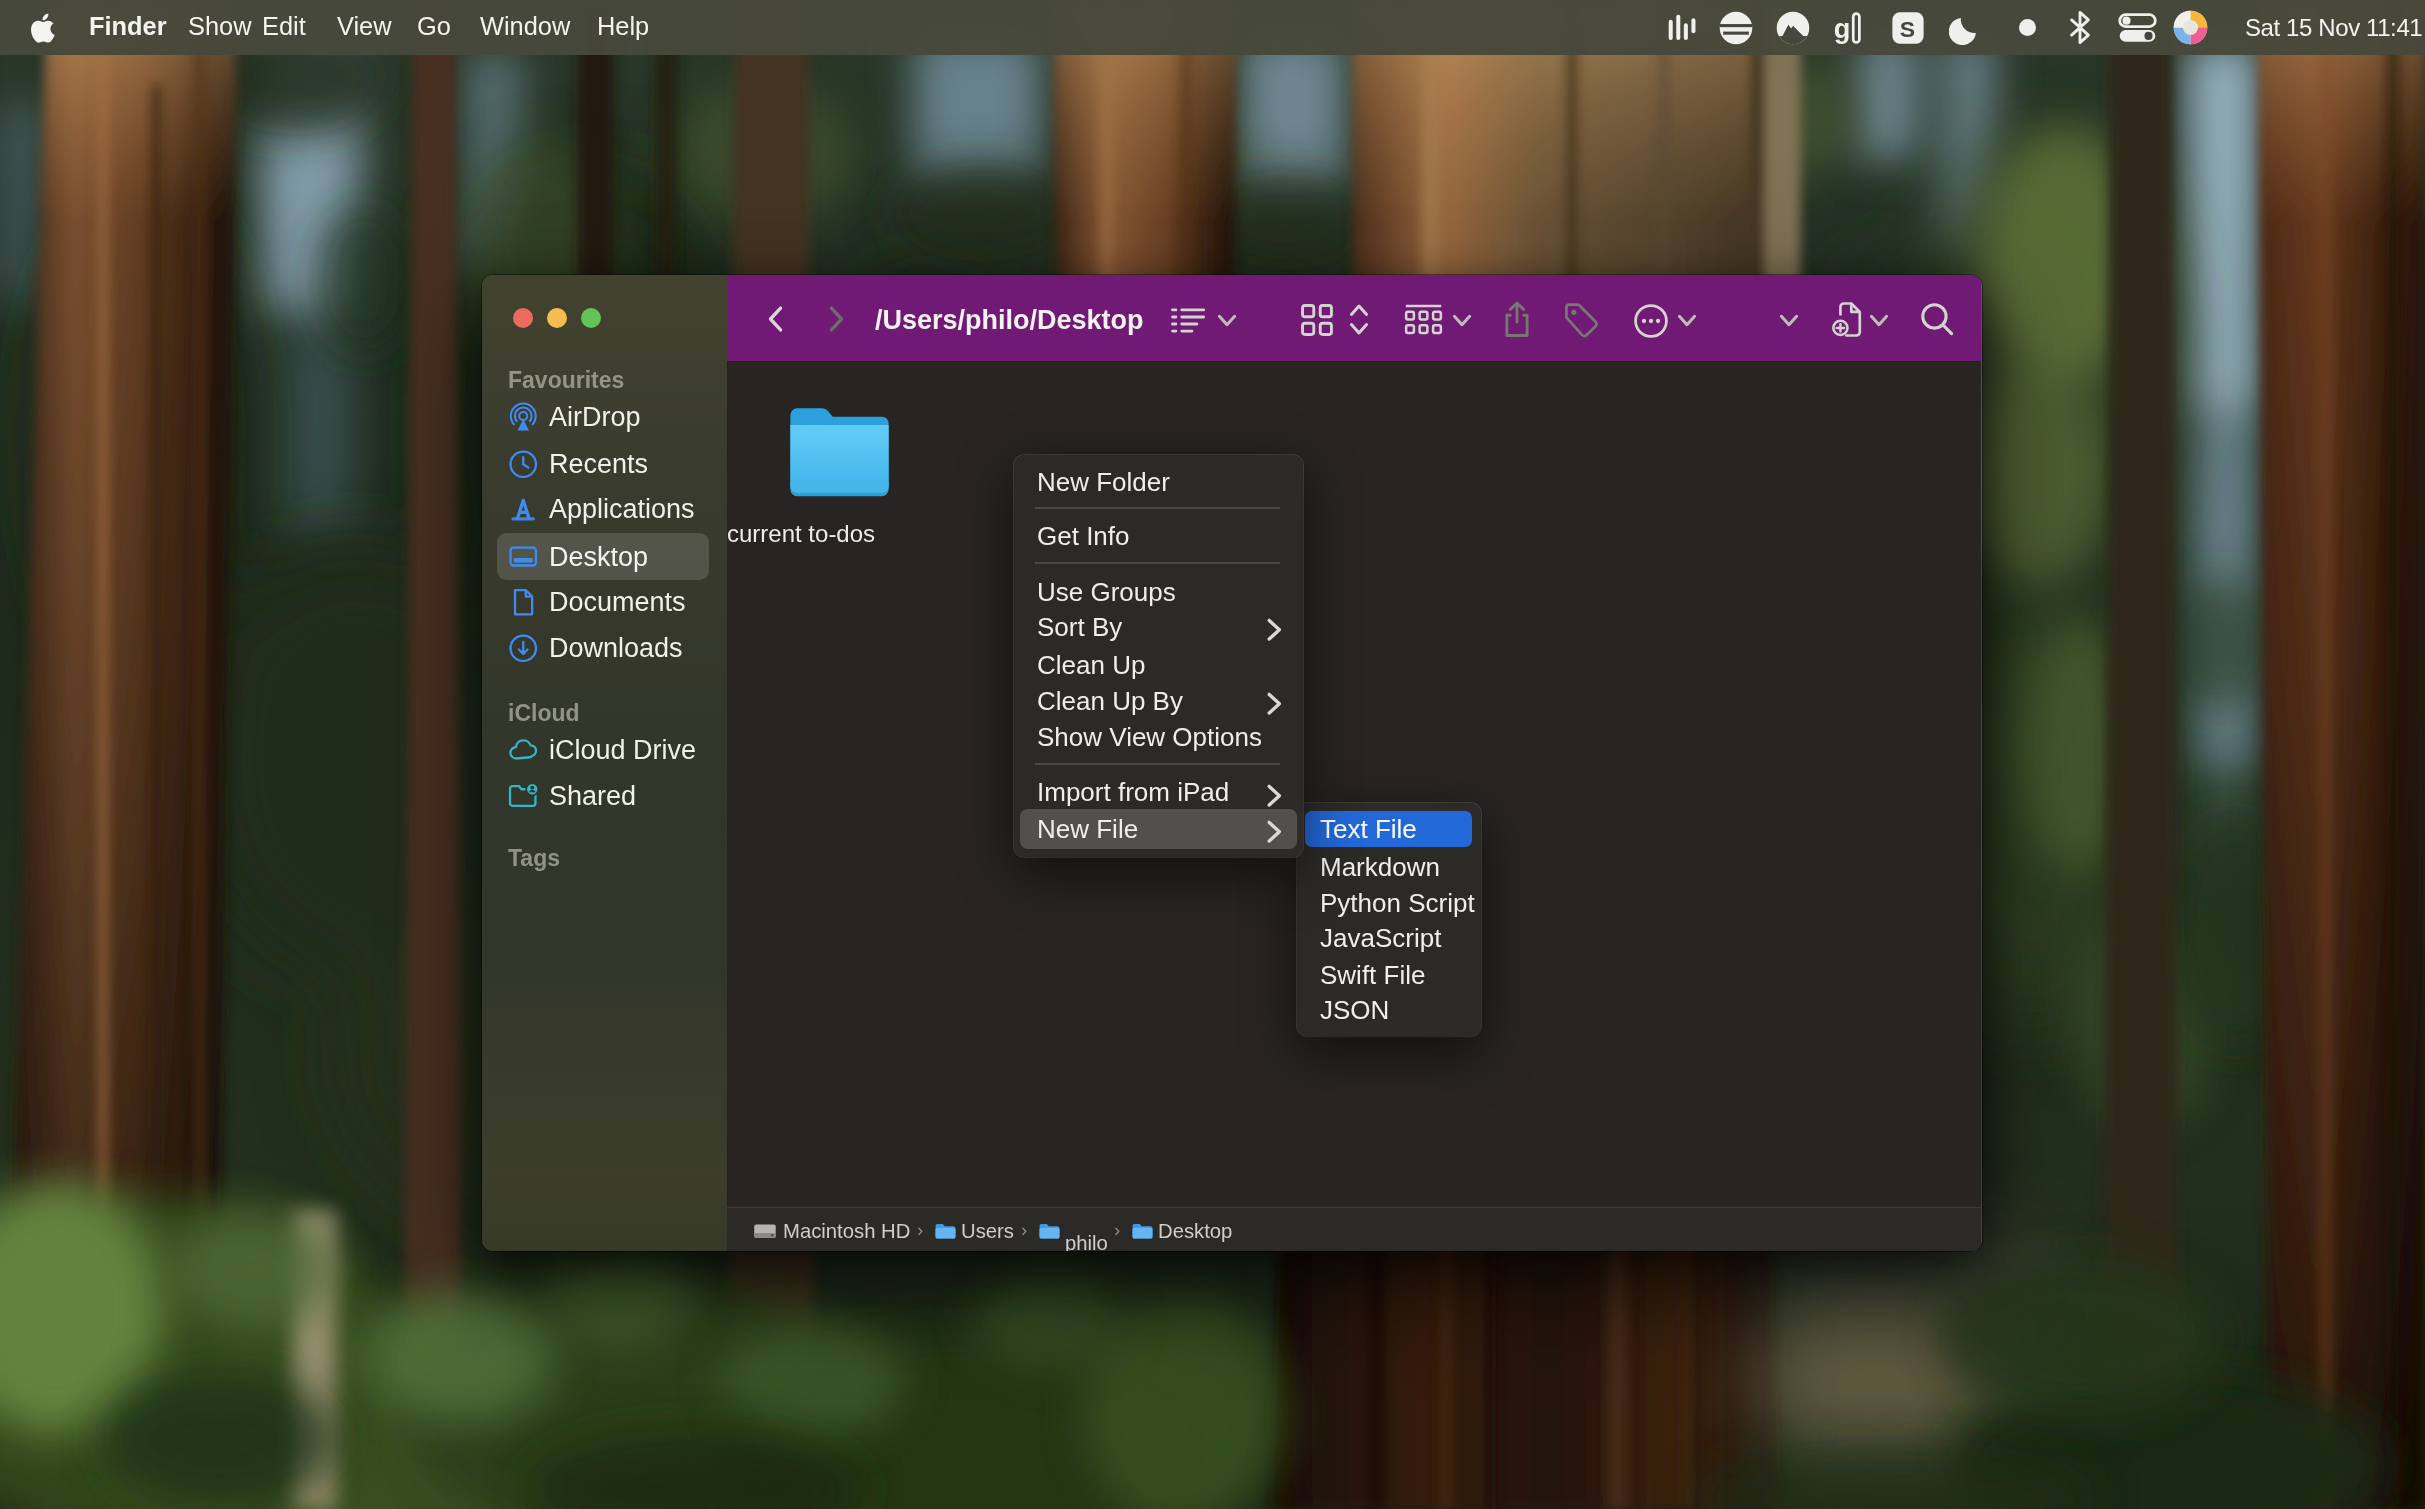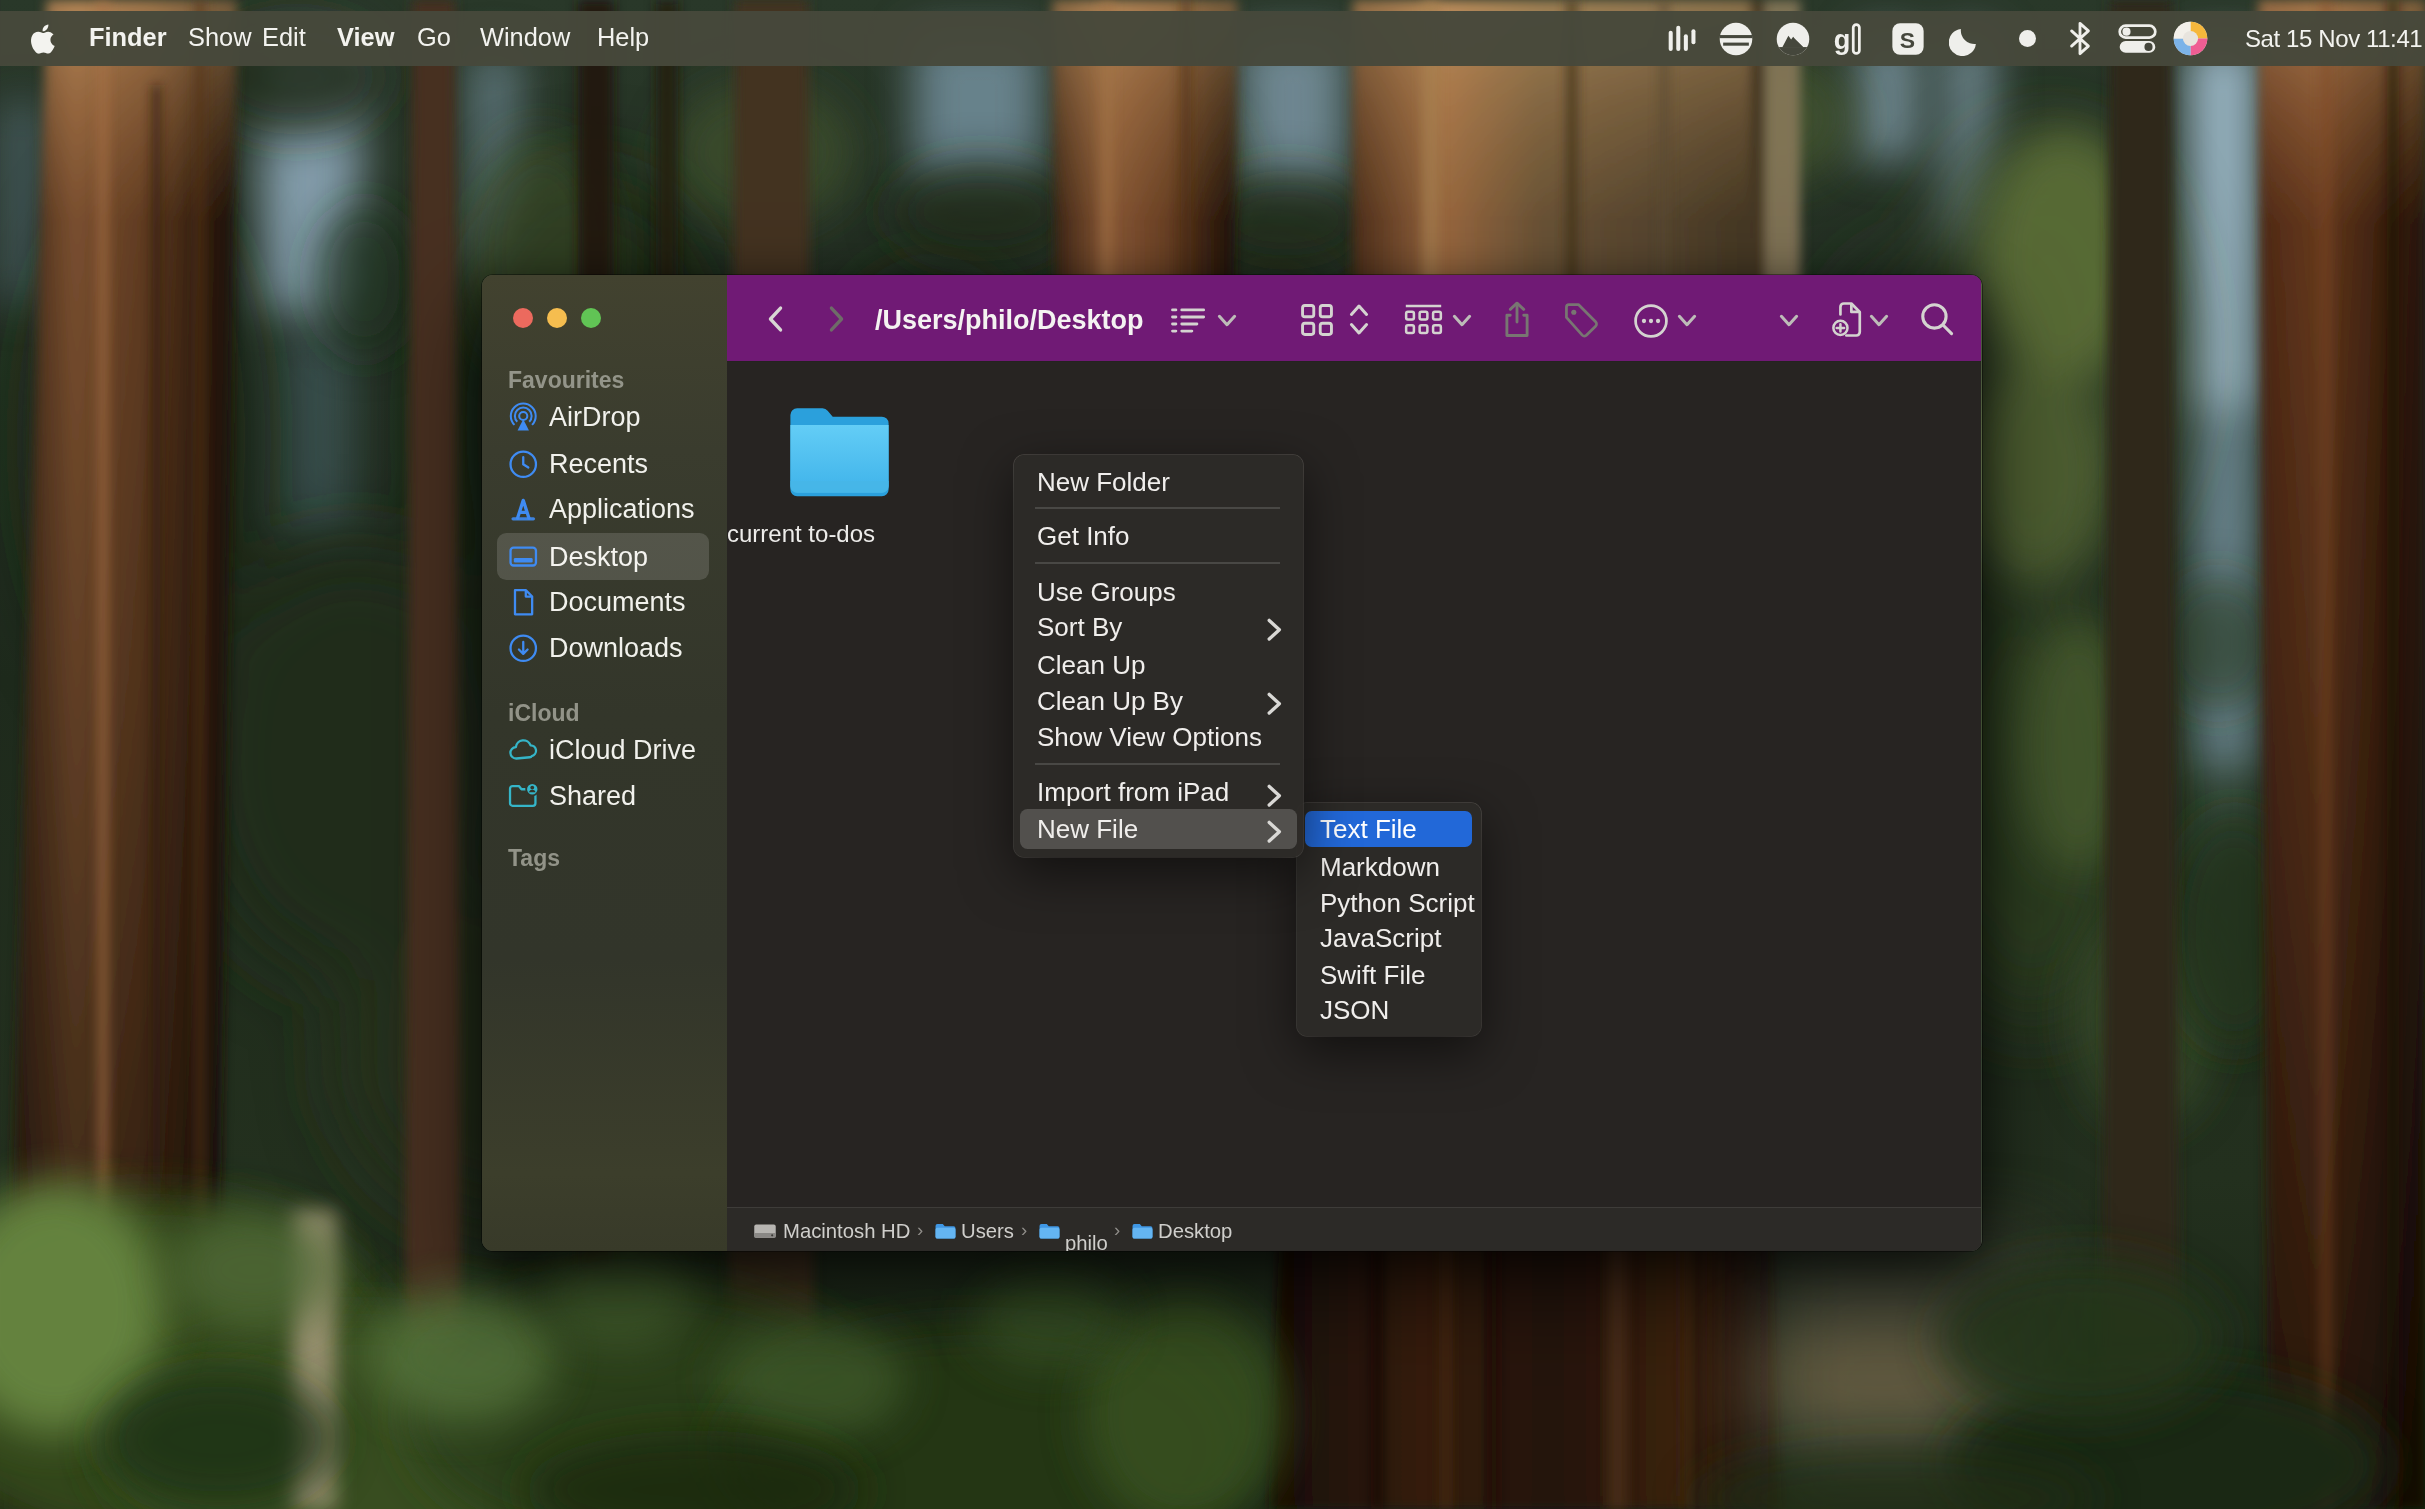--- a/index.html
+++ b/index.html
@@ -187,29 +187,29 @@
       <ellipse cx="960" cy="1630" rx="110" ry="70" fill="#45602f" filter="url(#b25)" opacity="0.75"></ellipse>
       <ellipse cx="1240" cy="1560" rx="90" ry="55" fill="#415c2c" filter="url(#b25)" opacity="0.7"></ellipse>
       <ellipse cx="260" cy="1700" rx="140" ry="80" fill="#1f3012" filter="url(#b25)" opacity="0.8"></ellipse>
       <ellipse cx="820" cy="1760" rx="200" ry="70" fill="#1c2c10" filter="url(#b25)" opacity="0.8"></ellipse>
       <ellipse cx="2240" cy="1770" rx="240" ry="60" fill="#222f15" filter="url(#b25)" opacity="0.7"></ellipse>
     </g>
     <rect x="0" y="0" width="2866" height="1784" fill="#060a04" opacity="0.05"></rect>
   </svg>
   </div>
 
-  <div class="abs" id="menubar" style="top:11px;left:0;width:2426px;height:55px;background:rgba(70,72,59,0.97);color:#f3f3ef;font-size:25.4px;">
+  <div class="abs" id="menubar" style="top:0;left:0;width:2426px;height:55px;background:rgba(70,72,59,0.97);color:#f3f3ef;font-size:25.4px;">
 
     <svg class="abs" style="left:26px;top:11px;" width="30.5" height="34" viewBox="0 0 17 20">
       <path fill="#f3f3ef" d="M13.9 10.6c0-2.1 1.7-3.1 1.8-3.2-1-1.4-2.5-1.6-3-1.7-1.3-.1-2.5.8-3.2.8-.7 0-1.7-.8-2.8-.7-1.4 0-2.8.8-3.5 2.1-1.5 2.6-.4 6.5 1.1 8.6.7 1 1.6 2.2 2.7 2.1 1.1 0 1.5-.7 2.8-.7 1.3 0 1.7.7 2.8.7 1.2 0 1.9-1 2.6-2.1.8-1.2 1.2-2.4 1.2-2.4s-2.4-.9-2.5-3.5zM11.8 4.2c.6-.7 1-1.8.9-2.8-.9 0-1.9.6-2.5 1.3-.6.6-1 1.7-.9 2.7 1 .1 1.9-.5 2.5-1.2z"></path>
     </svg>
     <div class="abs" style="left:89px;top:12px;font-weight:bold;">Finder</div>
     <div class="abs" style="left:188px;top:12px;">Show</div>
     <div class="abs" style="left:262px;top:12px;">Edit</div>
-    <div class="abs" style="left:337px;top:12px;font-weight:bold;">View</div>
+    <div class="abs" style="left:337px;top:12px;">View</div>
     <div class="abs" style="left:417px;top:12px;">Go</div>
     <div class="abs" style="left:480px;top:12px;">Window</div>
     <div class="abs" style="left:597px;top:12px;">Help</div>
 
     <svg class="abs" style="left:1667px;top:12.7px;" width="32" height="30.5" viewBox="0 0 19 18">
       <g fill="#f0f0ec">
           <rect x="1" y="4" width="2.4" height="12" rx="1.2"></rect>
           <rect x="5.5" y="1" width="2.4" height="15" rx="1.2"></rect>
           <rect x="10" y="6" width="2.4" height="10" rx="1.2"></rect>
           <rect x="14.5" y="3" width="2.4" height="9" rx="1.2"></rect>

